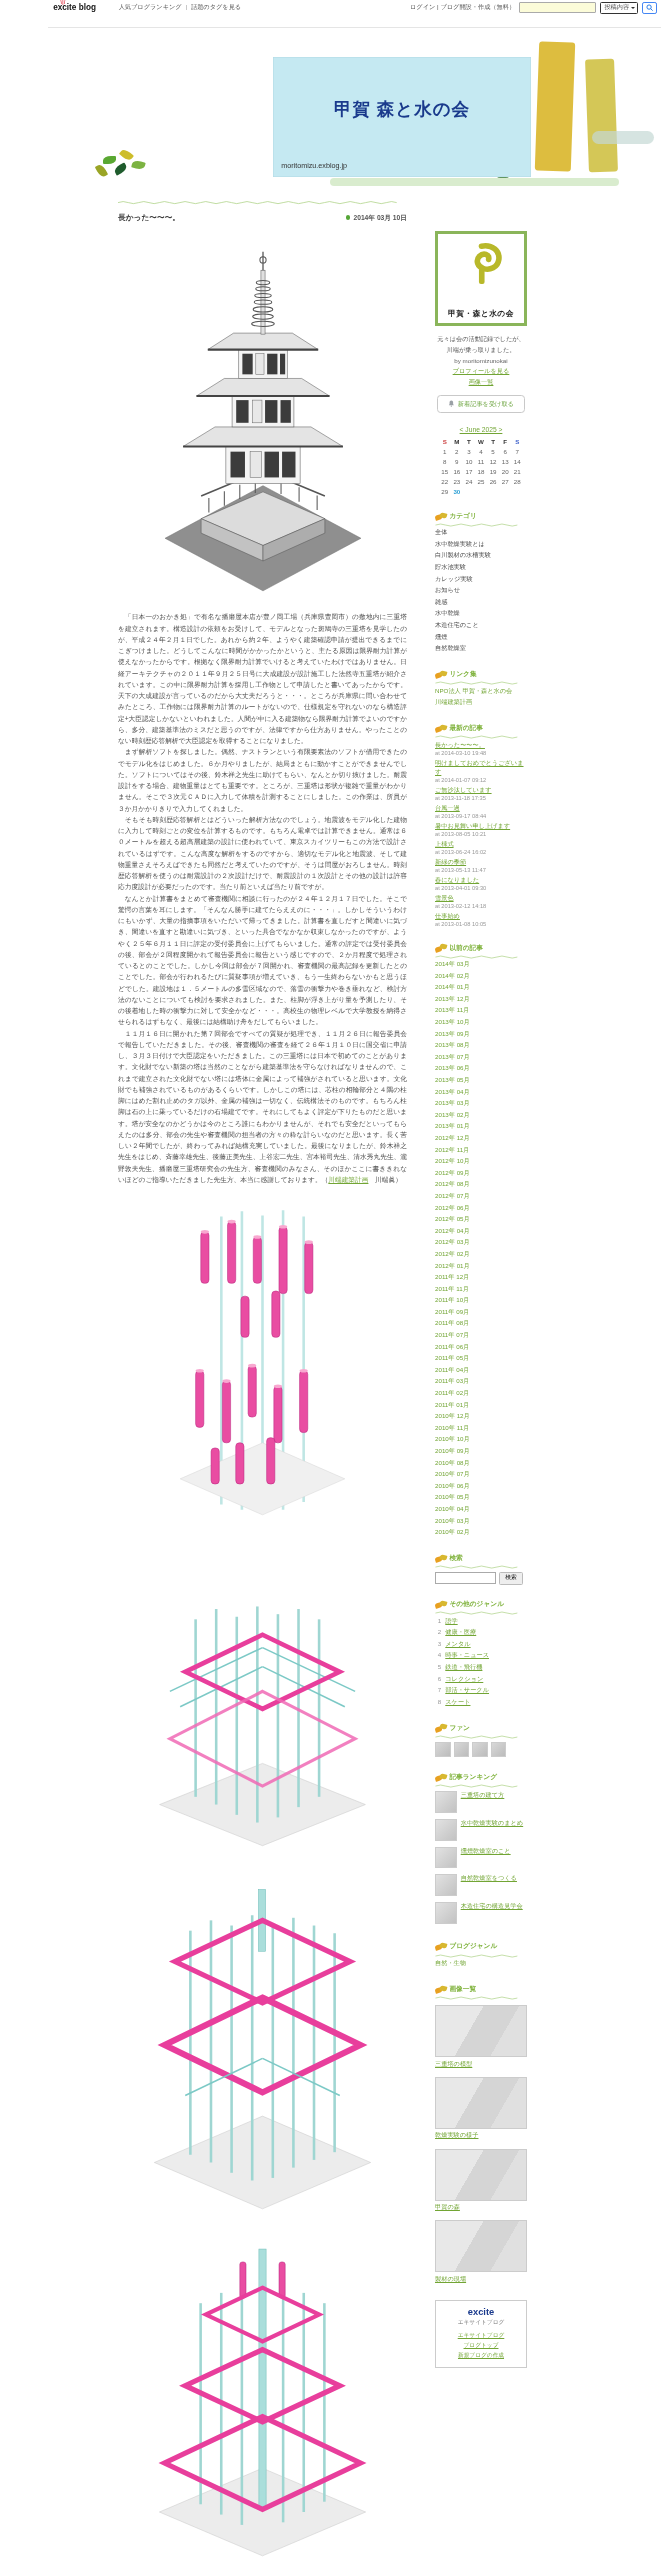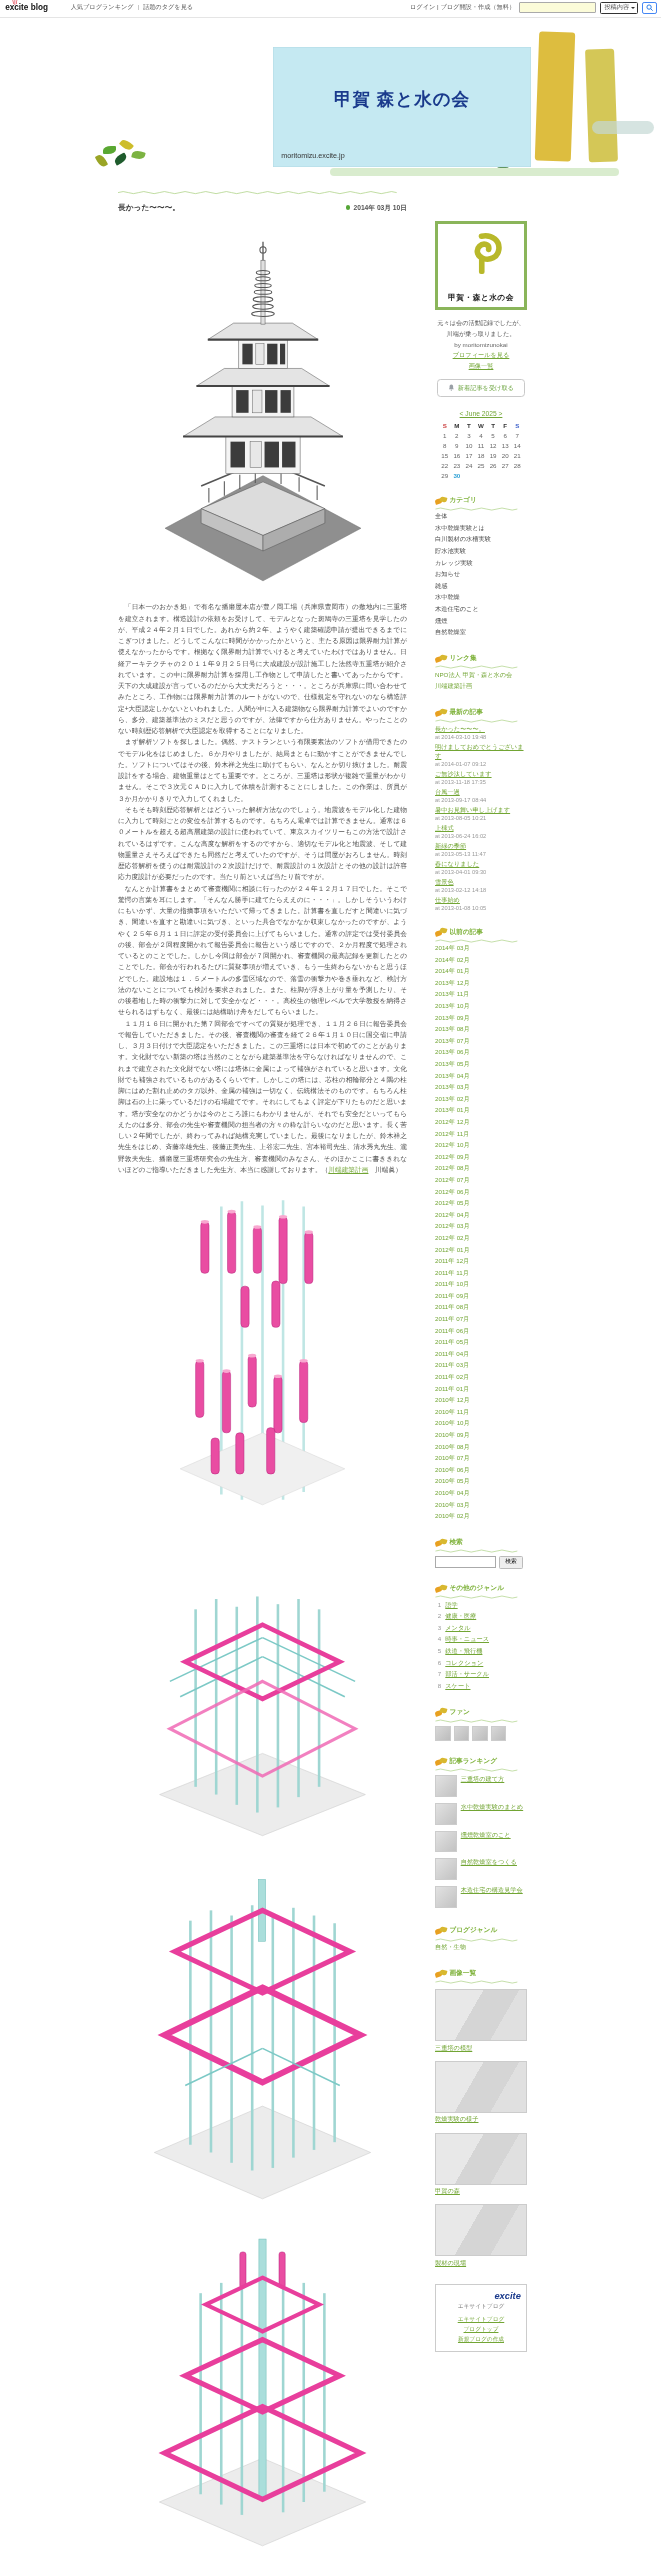--- a/index.html
+++ b/index.html
@@ -1,20 +1,20 @@
 <!DOCTYPE html>
 <html style="font-size:8.2px"><head>
 <meta charset="utf-8">
 <style>
   * { margin:0; padding:0; box-sizing:border-box; }
   body { font-family:"Liberation Sans","DejaVu Sans",sans-serif; background:#fff; color:#4c4c4c; }
   .page { position:relative; width:662px; margin:0 auto; background:#fff; min-height:2995px; }
 
   
-  .topbar { position:relative; height:18px; border-bottom:0.5px solid #e5e5e5; font-size:6.2px; }
+  .topbar { position:relative; height:28px; border-bottom:0.5px solid #e5e5e5; font-size:6.2px;margin-left:48px; }
   .topbar-inner { display:flex; align-items:center; height:15.5px; padding:0 5.2px; }
   .exlogo { font-weight:bold; font-size:8.2px; color:#111; letter-spacing:0; position:relative; margin-right:20.6px; }
   .exlogo .spark { position:absolute; top:-3.6px; left:7.2px; color:#d23; font-size:4.6px; letter-spacing:0.5px; }
   .topnav a { color:#555; text-decoration:none; margin:0 2.1px; }
   .topnav .sep { color:#999; }
   .topbar-right { margin-left:auto; display:flex; align-items:center; gap:4.1px; }
   .topbar-right .loginlinks { color:#555; }
   .tb-search-input { width:77px; height:11.3px; background:#fcfcd9; border:0.5px solid #aaa; border-radius:1px; }
   .tb-select { height:12.4px; font-size:6.2px; border:0.5px solid #333; border-radius:1.5px; background:#fff; padding:0 8.2px 0 3.1px; position:relative; display:flex; align-items:center; }
   .tb-select:after { content:""; position:absolute; right:2.6px; top:4.6px; border:2.1px solid transparent; border-top-color:#333; }
@@ -54,21 +54,21 @@
   .post-title { font-size:7.7px; font-weight:bold; color:#3a3a3a; }
   .post-date { font-size:6.7px; font-weight:bold; color:#555; }
   .dot { display:inline-block; width:4.6px; height:4.6px; border-radius:50%; background:#55a637; margin-right:3.1px; }
   .figure-wrap { text-align:center; margin:7.2px 0 13.4px; }
   .post-body p { font-size:6.7px; line-height:1.68; text-align:justify; margin:0; }
   .post-body a { color:#72a534; text-decoration:underline; }
   .model-fig { margin:15.5px 0; text-align:center; }
 
   
   .sb-logo { border:3.6px solid #8ab55a; background:#fff; padding:5.2px 3.1px 4.1px; text-align:center; }
-  .sb-logo-title { font-size:7.7px; font-weight:bold; color:#222; margin-top:14px; letter-spacing:0.5px; }
+  .sb-logo-title { font-size:7.7px; font-weight:bold; color:#222; margin-top:20px; letter-spacing:0.5px; }
   .sb-profile { text-align:center; margin-top:8.2px; color:#555; line-height:1.7; }
   .sb-profile .by { color:#666; }
   .sb-link-green, .sidebar a { color:#72a534; text-decoration:underline; cursor:pointer; }
   .sb-follow { margin:8.2px auto 0; width:88px; height:17.5px; border:0.5px solid #c9c9c9; border-radius:3.6px; background:#fff; display:flex; align-items:center; justify-content:center; gap:3.1px; color:#69a23b; font-size:6.2px; cursor:pointer; }
   .sb-cal { margin-top:13.4px; text-align:center; }
   .sb-cal-label { color:#72a534; text-decoration:underline; font-size:6.7px; }
   .sb-cal table { margin:4.1px auto 0; border-collapse:collapse; }
   .sb-cal th { font-size:6.2px; padding:1px 2.6px; color:#333; }
   .sb-cal th.sun { color:#c44; } .sb-cal th.sat { color:#46c; }
   .sb-cal td { font-size:6.2px; padding:1.5px 2.6px; color:#666; text-align:center; }
@@ -90,21 +90,21 @@
   .sb-genre-row .num { color:#999; width:6.2px; text-align:right; }
   .fan-row { display:flex; gap:3.1px; margin-top:3.1px; }
   .fan-av { width:15.5px; height:15.5px; background:linear-gradient(135deg,#d8d8d8,#bcbcbc); border:0.5px solid #ccc; }
   .rank-item { display:flex; gap:4.1px; padding:3.1px 0; align-items:flex-start; }
   .rank-thumb { width:21.6px; height:21.6px; flex:none; background:linear-gradient(135deg,#e2e2e2,#c2c2c2); border:0.5px solid #ccc; }
   .rank-item a { line-height:1.45; display:block; }
   .img-card { margin:5.2px 0 8.2px; }
   .img-card .ph { width:92px; height:52px; background:linear-gradient(120deg,#e8e8e8 0 40%, #d5d5d5 40% 70%, #e0e0e0 70%); border:0.5px solid #ccc; }
   .img-card a { display:block; margin-top:2.6px; }
   .excite-box { margin-top:15.5px; border:0.5px solid #ccc; padding:6.2px 5.2px; text-align:center; }
-  .excite-logo { font-weight:bold; font-style:italic; font-size:9.3px; color:#1a3a8c;text-align:right; }
+  .excite-logo { font-weight:bold; font-size:9.3px; color:#1a3a8c; }
   .excite-box .sub { font-size:5.7px; color:#777; margin:2.1px 0 4.1px; }
   .excite-box a { display:block; font-size:5.7px; padding:1px 0; }
 </style>
 </head>
 <body>
 
 <div class="page">
 
   <div class="topbar">
     <div class="topbar-inner">
@@ -138,21 +138,21 @@
     <div class="h-tree t2"></div>
     <div class="h-tree t3"></div>
     <div class="h-cloud"></div>
     <div class="h-leaf" style="left:103px;top:128px;background:#5aa832;"></div>
     <div class="h-leaf" style="left:120px;top:123px;background:#cdbd2a;transform:rotate(40deg);"></div>
     <div class="h-leaf" style="left:114px;top:137px;background:#1f5c2d;transform:rotate(-30deg);"></div>
     <div class="h-leaf" style="left:132px;top:133px;background:#7cb342;transform:rotate(15deg);"></div>
     <div class="h-leaf" style="left:95px;top:139px;background:#9aa526;transform:rotate(60deg);"></div>
     <div class="titlebox">
       <div class="blog-title">甲賀 森と水の会</div>
-      <div class="blog-url">moritomizu.excite.jp</div>
+      <div class="blog-url">moritomizu.exblog.jp</div>
     </div>
 
   </div>
 
   <div class="content">
 
     <div class="main-col">
       <svg class="wavy" width="289" height="5.2" viewBox="0 0 560 10">
         <path d="M0 5 q10 -4 20 0 t20 0 t20 0 t20 0 t20 0 t20 0 t20 0 t20 0 t20 0 t20 0 t20 0 t20 0 t20 0 t20 0 t20 0 t20 0 t20 0 t20 0 t20 0 t20 0 t20 0 t20 0 t20 0 t20 0 t20 0 t20 0 t20 0" fill="none" stroke="#a8cf7f" stroke-width="1.4"></path>
       </svg>

